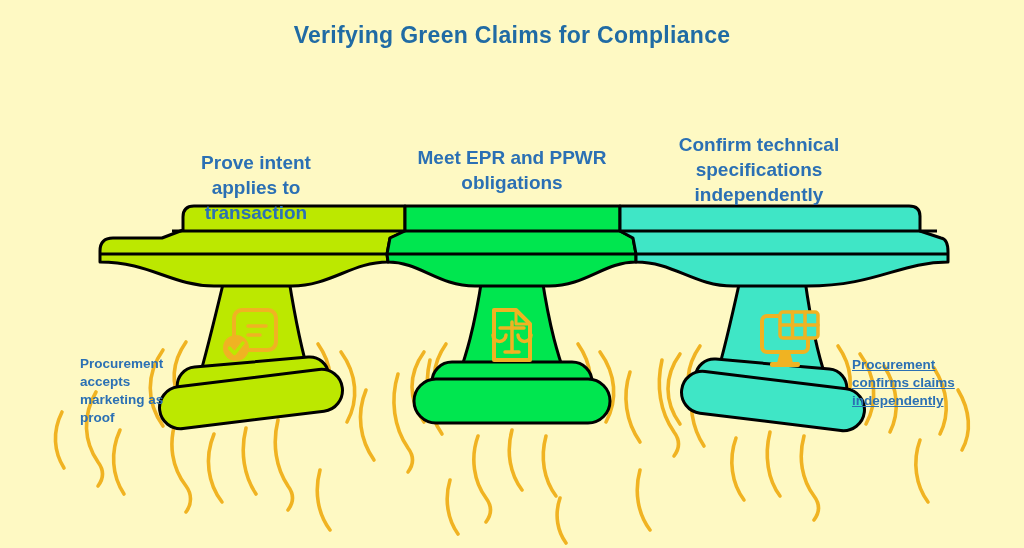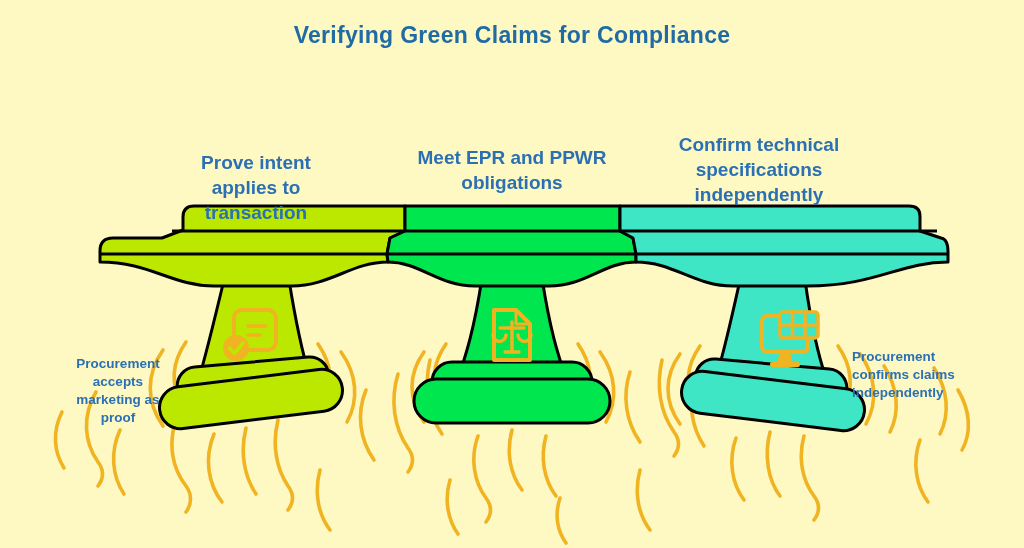--- a/index.html
+++ b/index.html
@@ -23,22 +23,22 @@
     text-align:center;
   }
   .step-label.s1{left:176px;top:150px;width:160px;}
   .step-label.s2{left:412px;top:145px;width:200px;}
   .step-label.s3{left:670px;top:132px;width:178px;}
   .side-note{
     position:absolute;
     font-size:13.5px;font-weight:bold;line-height:18px;
     color:var(--label-color,#2b70b4);
   }
-  .side-note.left{left:64px;top:355px;width:108px;text-align:center;}
-  .side-note.right{left:852px;top:348px;width:126px;text-align:left;}
+  .side-note.left{left:80px;top:355px;width:108px;text-align:left;}
+  .side-note.right{left:852px;top:356px;width:126px;text-align:left;text-decoration:underline;}
   svg{position:absolute;left:0;top:0;}
 </style>
 </head>
 <body>
 
 <div class="stage">
 
   <div class="title">Verifying Green Claims for Compliance</div>
 
   <svg width="1024" height="548" viewBox="0 0 1024 548">

